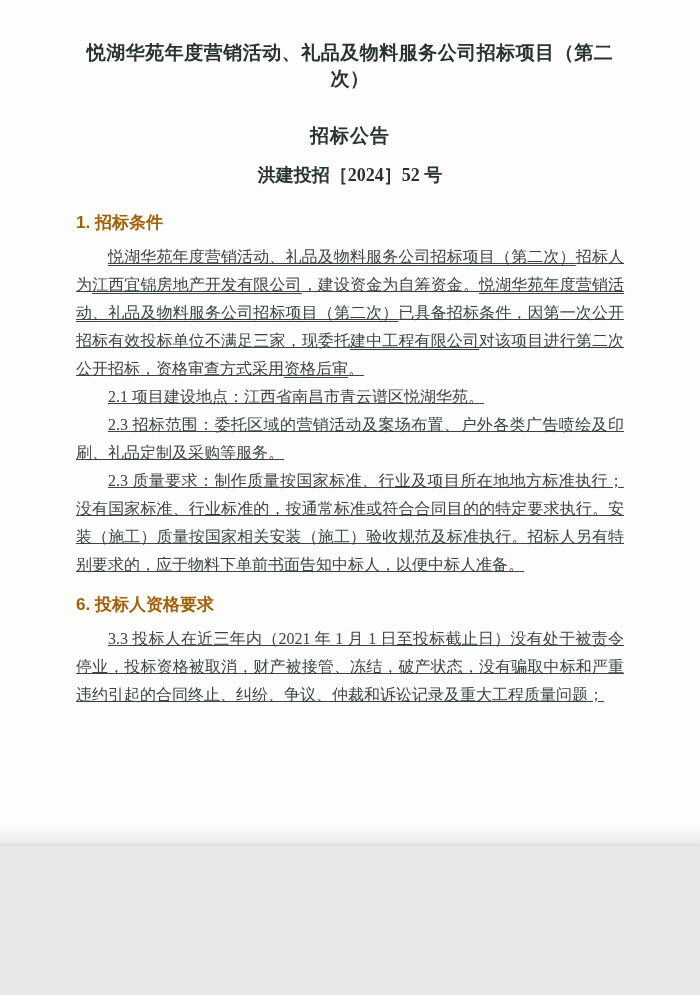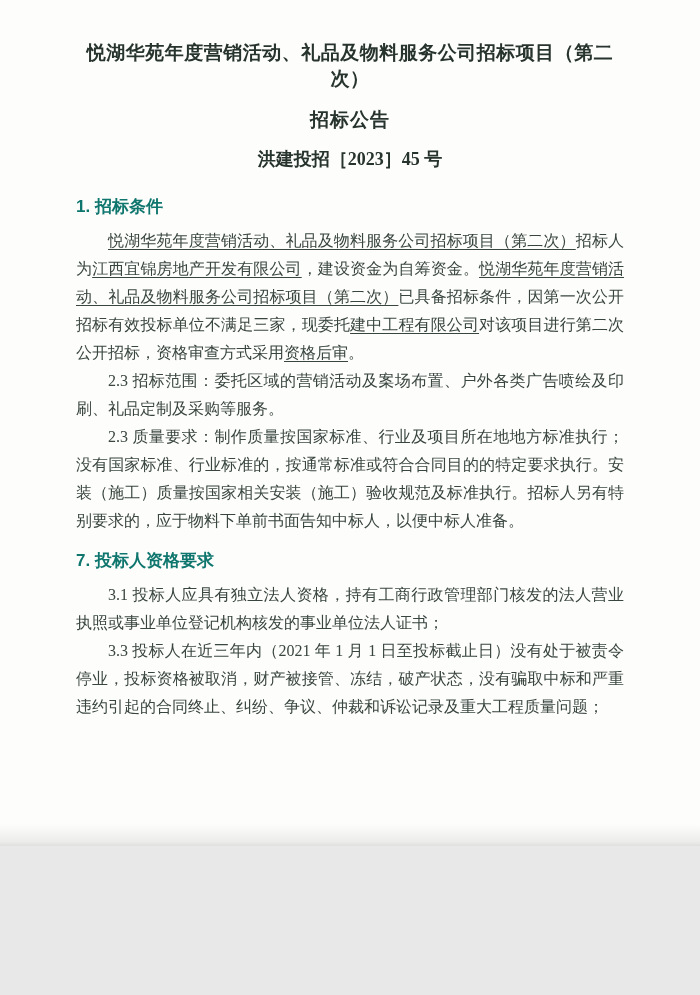--- a/index.html
+++ b/index.html
@@ -36,66 +36,67 @@
     line-height: 26px;
     letter-spacing: 0.5px;
     color: #27332d;
   }
   .title-2 {
     text-align: center;
     font-family: "Liberation Sans", "DejaVu Sans", sans-serif;
     font-weight: bold;
     font-size: 19px;
     line-height: 24px;
-    margin-top: 16px;
+    margin-top: 32px;
     letter-spacing: 1px;
     color: #27332d;
   }
   .doc-number {
     text-align: center;
     font-weight: bold;
     font-size: 18px;
     line-height: 24px;
     margin-top: 15px;
     color: #27332d;
   }
   .doc-body {
     margin-top: 23px;
   }
   .sec-heading {
     font-family: "Liberation Sans", "DejaVu Sans", sans-serif;
     font-weight: bold;
     font-size: 17px;
     line-height: 25px;
-    color: #0f766e;
+    color: #a16207;
     margin: 13px 0 8px 0;
   }
   .para {
     font-size: 16px;
     line-height: 28px;
     text-align: justify;
     text-indent: 2em;
     margin: 0;
     color: #39453f;
+    text-decoration: underline;
   }
   .u {
     text-decoration: underline;
     text-underline-offset: 3px;
   }
 </style>
 </head>
 <body>
 
 <div class="page">
   <div class="title-1">悦湖华苑年度营销活动、礼品及物料服务公司招标项目（第二次）</div>
   <div class="title-2">招标公告</div>
-  <div class="doc-number">洪建投招［2023］45 号</div>
+  <div class="doc-number">洪建投招［2024］52 号</div>
 
   <div class="doc-body" id="sections">
       <div class="sec-heading">1. 招标条件</div>
       <p class="para"><span class="u">悦湖华苑年度营销活动、礼品及物料服务公司招标项目（第二次）</span><span class="">招标人为</span><span class="u">江西宜锦房地产开发有限公司</span><span class="">，建设资金为自筹资金。</span><span class="u">悦湖华苑年度营销活动、礼品及物料服务公司招标项目（第二次）</span><span class="">已具备招标条件，因第一次公开招标有效投标单位不满足三家，现委托</span><span class="u">建中工程有限公司</span><span class="">对该项目进行第二次公开招标，资格审查方式采用</span><span class="u">资格后审</span><span class="">。</span></p>
+      <p class="para"><span class="">2.1 项目建设地点：江西省南昌市青云谱区悦湖华苑。</span></p>
       <p class="para"><span class="">2.3 招标范围：委托区域的营销活动及案场布置、户外各类广告喷绘及印刷、礼品定制及采购等服务。</span></p>
       <p class="para"><span class="">2.3 质量要求：制作质量按国家标准、行业及项目所在地地方标准执行；没有国家标准、行业标准的，按通常标准或符合合同目的的特定要求执行。安装（施工）质量按国家相关安装（施工）验收规范及标准执行。招标人另有特别要求的，应于物料下单前书面告知中标人，以便中标人准备。</span></p>
-      <div class="sec-heading">7. 投标人资格要求</div>
-      <p class="para"><span class="">3.1 投标人应具有独立法人资格，持有工商行政管理部门核发的法人营业执照或事业单位登记机构核发的事业单位法人证书；</span></p>
+      <div class="sec-heading">6. 投标人资格要求</div>
       <p class="para"><span class="">3.3 投标人在近三年内（2021 年 1 月 1 日至投标截止日）没有处于被责令停业，投标资格被取消，财产被接管、冻结，破产状态，没有骗取中标和严重违约引起的合同终止、纠纷、争议、仲裁和诉讼记录及重大工程质量问题；</span></p>
     </div>
 </div>
 
 </body></html>

